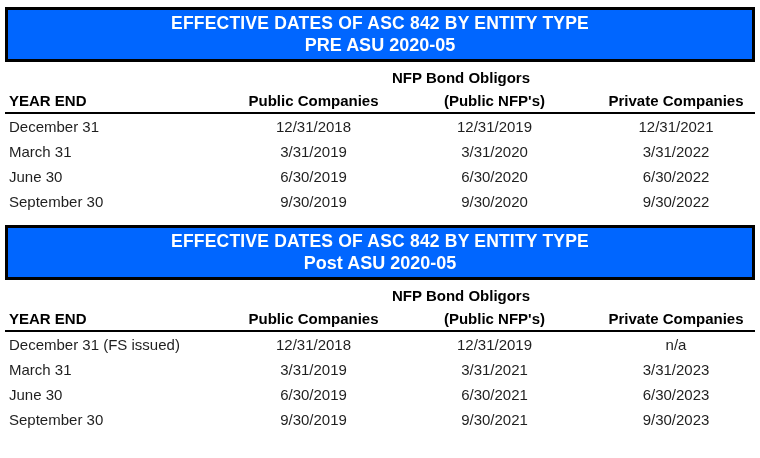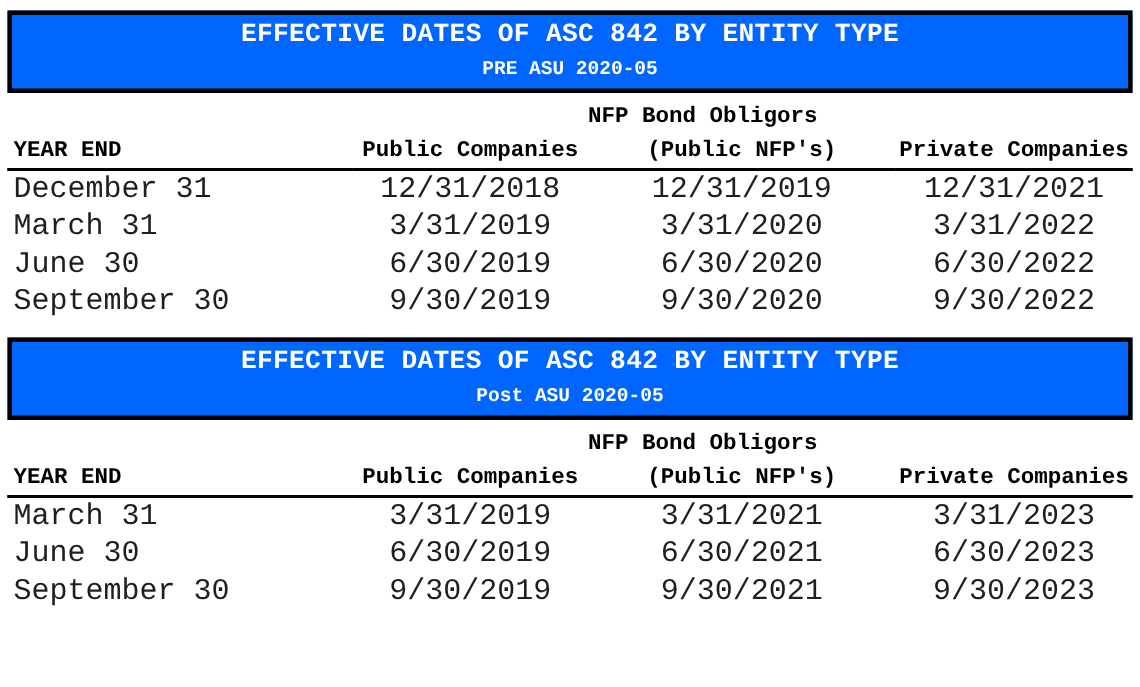--- a/index.html
+++ b/index.html
@@ -2,39 +2,39 @@
 <html><head>
 <meta charset="utf-8">
 <style>
   html, body { margin: 0; padding: 0; }
   body {
     width: 760px; height: 458px;
     background: #ffffff;
     font-family: "Liberation Sans", sans-serif;
     overflow: hidden;
   }
-  .page { position: relative; width: 760px; height: 458px; font-family: Liberation Mono, monospace; }
+  .page { position: relative; width: 760px; height: 458px; }
   .sec1 { padding-top: 7px; }
   .sec2 { margin-top: 11px; }
   .banner {
     margin: 0 5px;
     background: #0066FF;
     border: 3px solid #000000;
     color: #ffffff;
     text-align: center;
     padding: 1px 0 4px 0;
   }
   .banner-title {
     font-size: 17.5px;
     font-weight: 700;
     line-height: 25px;
     letter-spacing: 0.2px;
   }
   .banner-sub {
-    font-size: 13px;
+    font-size: 18px;
     font-weight: 700;
     line-height: 19px;
   }
   table.grid {
     border-collapse: collapse;
     table-layout: fixed;
     margin: 0 5px;
     width: 750px;
   }
   table.grid th, table.grid td { padding: 0; }
@@ -52,21 +52,21 @@
     font-size: 15px;
     font-weight: 700;
     color: #000000;
     text-align: center;
     vertical-align: middle;
     border-bottom: 2.5px solid #000000;
     margin-top: 12px;
   }
   tbody td {
     height: 25px;
-    font-size: 20px;
+    font-size: 15px;
     font-weight: 400;
     color: #1f1f1f;
     text-align: center;
     vertical-align: middle;
   }
   .left { text-align: left !important; padding-left: 4px !important; }
 </style>
 </head>
 <body>
 
@@ -148,20 +148,26 @@
         </tr>
         <tr class="hdr-main">
               <th class="left">YEAR END</th>
               <th>Public Companies</th>
               <th>(Public NFP's)</th>
               <th>Private Companies</th>
             </tr>
       </thead>
       <tbody>
             <tr>
+              <td class="left">December 31 (FS issued)</td>
+              <td>12/31/2018</td>
+              <td>12/31/2019</td>
+              <td>n/a</td>
+            </tr>
+            <tr>
               <td class="left">March 31</td>
               <td>3/31/2019</td>
               <td>3/31/2021</td>
               <td>3/31/2023</td>
             </tr>
             <tr>
               <td class="left">June 30</td>
               <td>6/30/2019</td>
               <td>6/30/2021</td>
               <td>6/30/2023</td>

